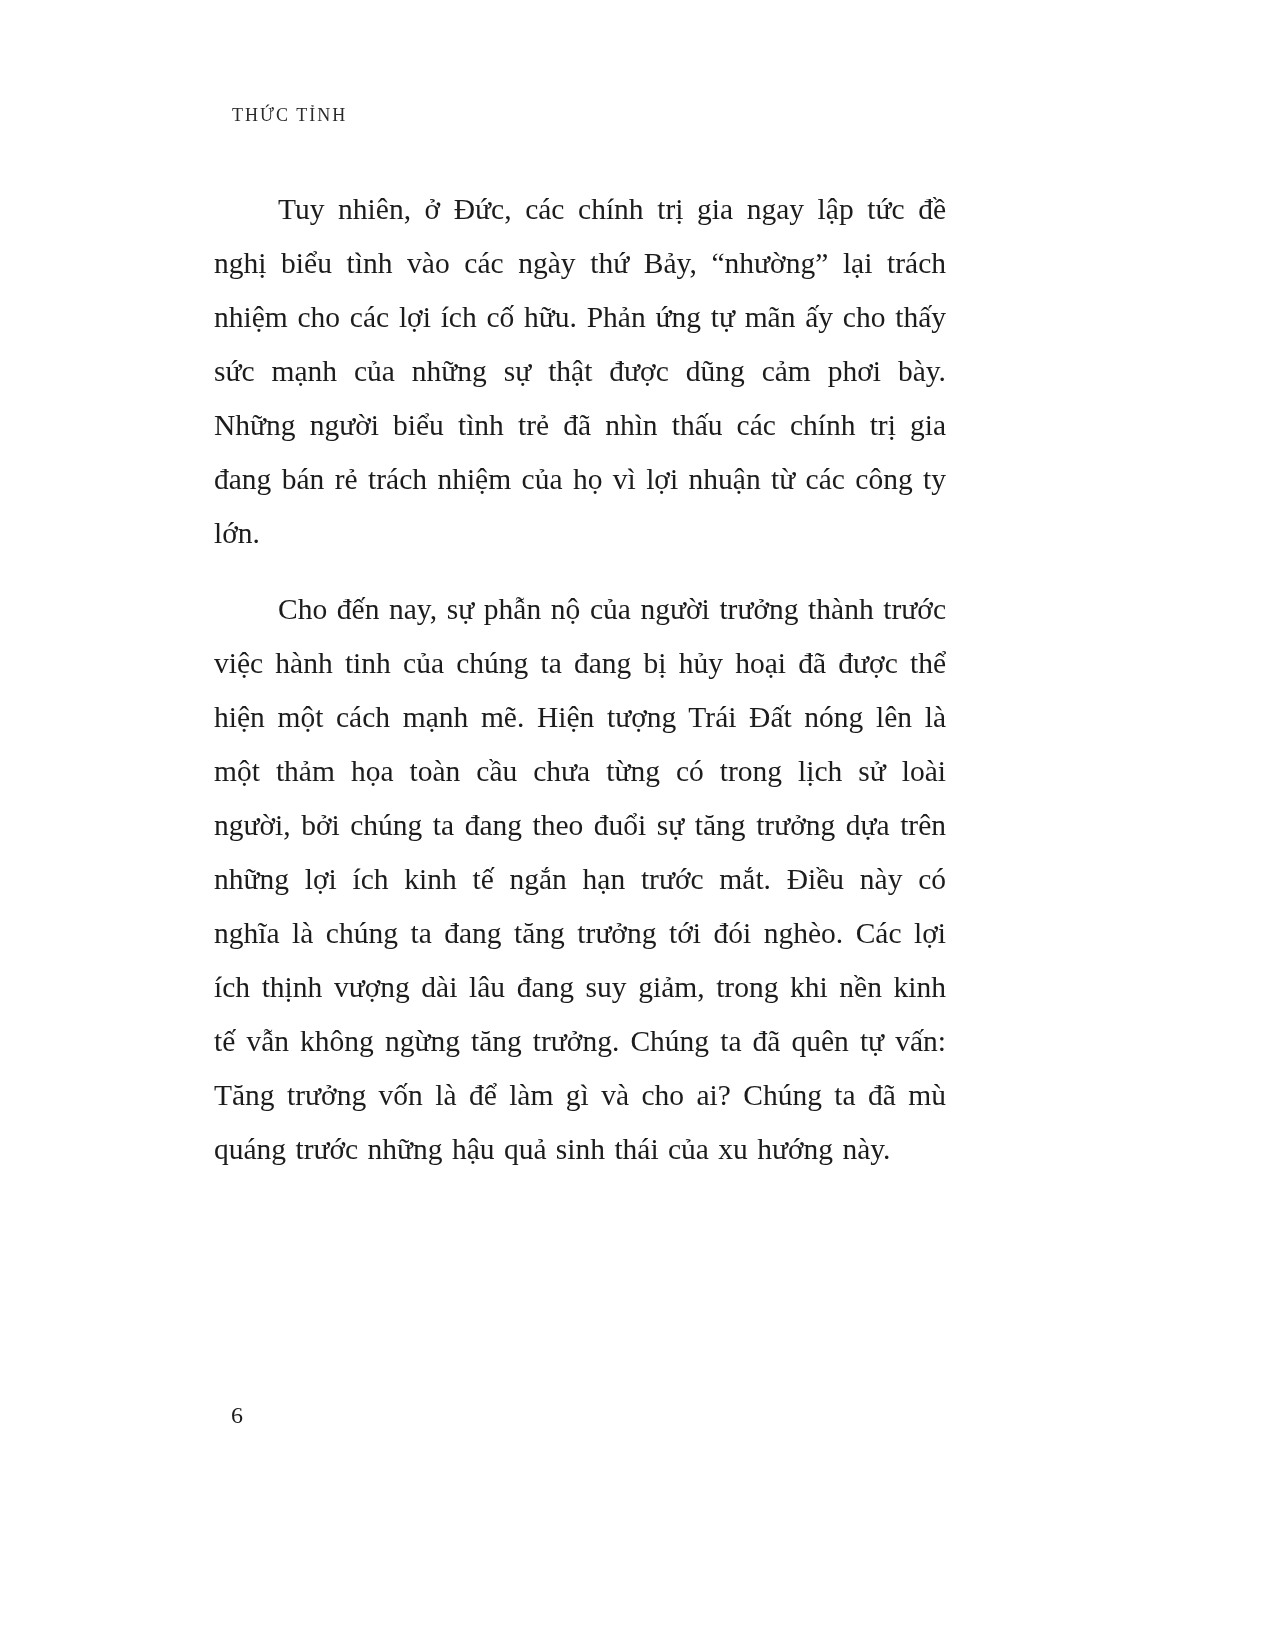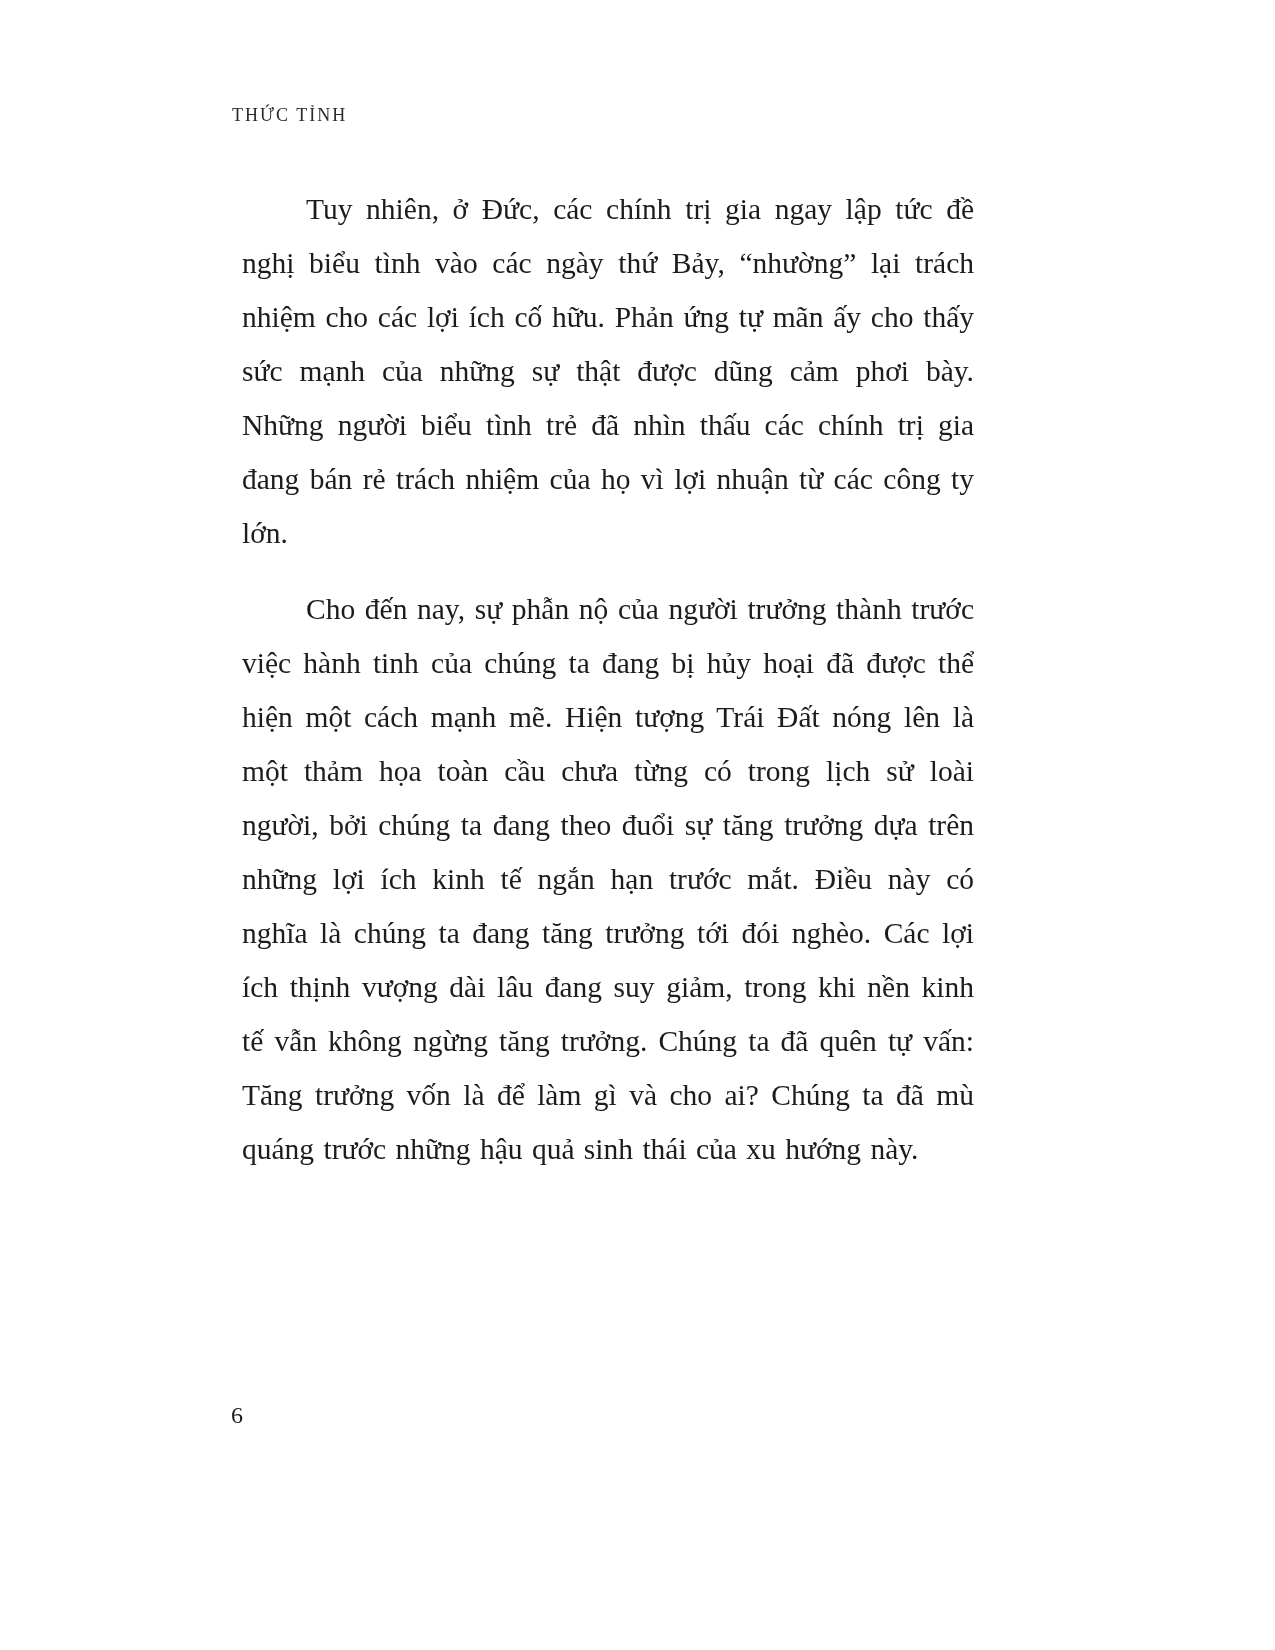--- a/index.html
+++ b/index.html
@@ -21,21 +21,21 @@
     top: 105px;
     left: 232px;
     font-size: 18px;
     letter-spacing: 2px;
     color: #2a2a2a;
     font-weight: normal;
   }
   .text-block {
     position: absolute;
     top: 182px;
-    left: 242px;
+    left: 214px;
     width: 732px;
   }
   .para {
     font-size: 29.5px;
     line-height: 54px;
     text-align: justify;
     text-indent: 64px;
     margin: 0 0 22px 0;
     color: #1c1c1c;
     word-spacing: 2px;

